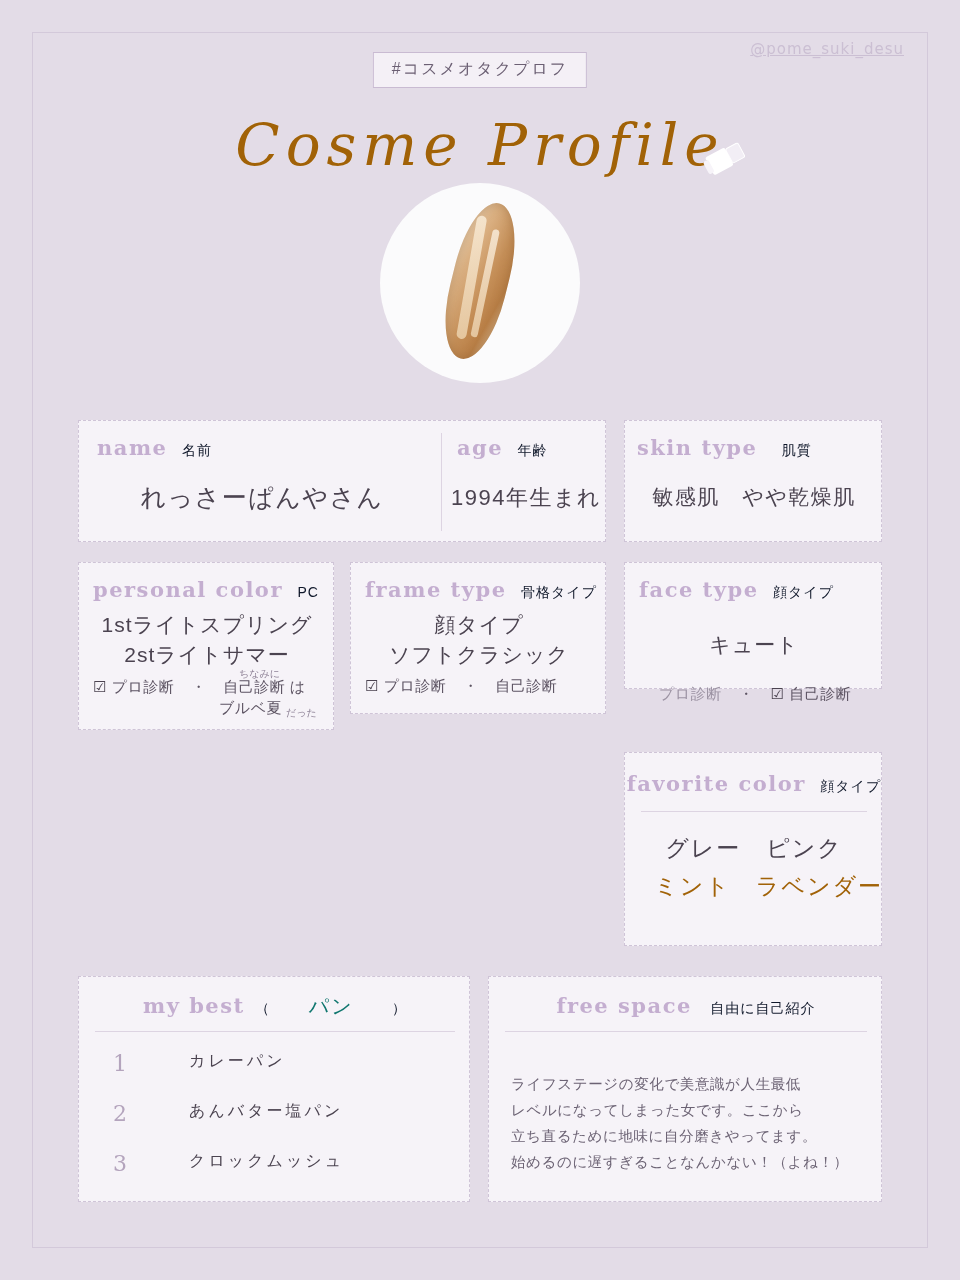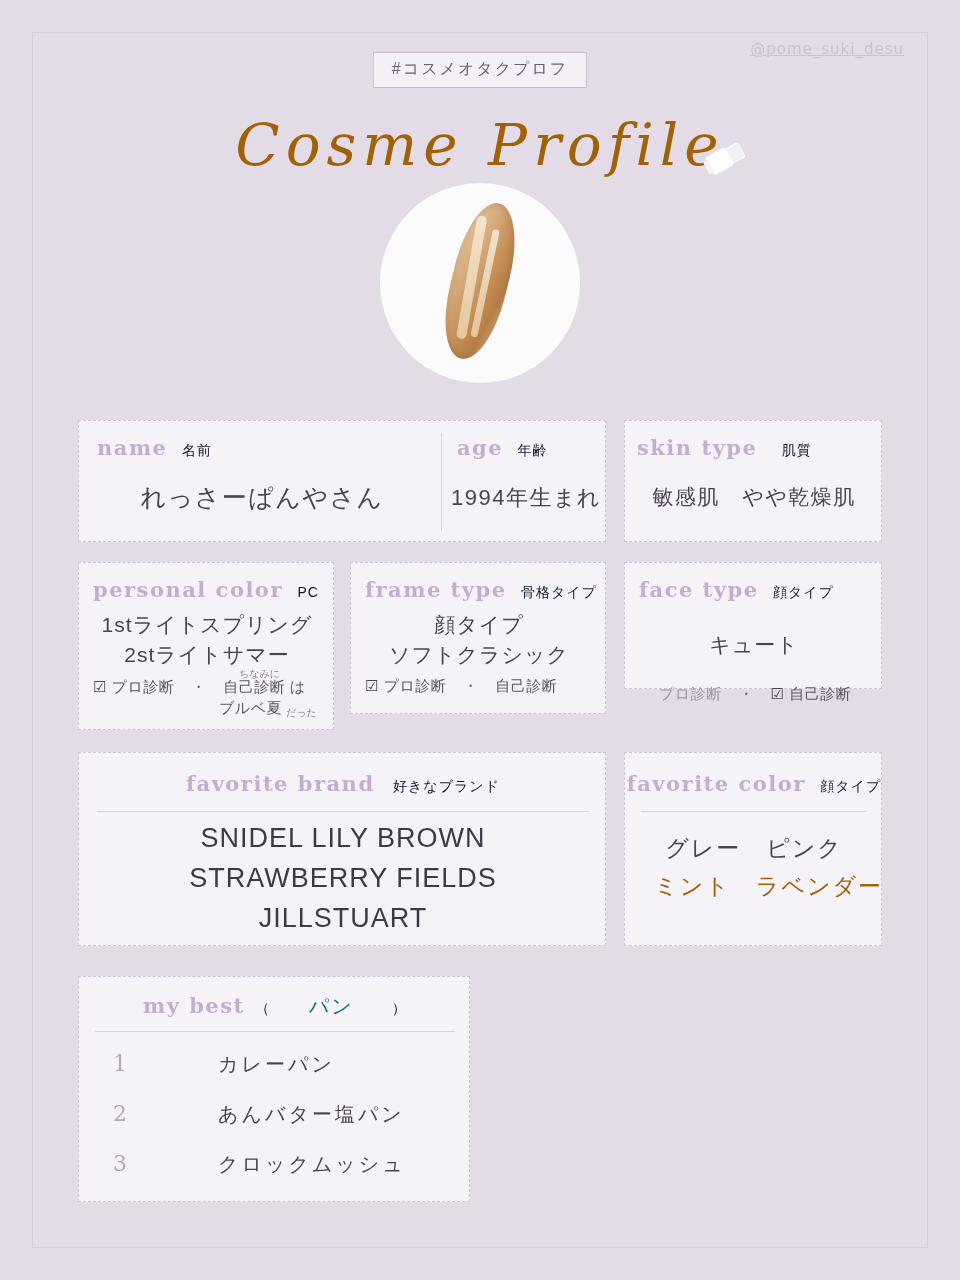--- a/index.html
+++ b/index.html
@@ -211,21 +211,21 @@
   #card-favcolor .hr { position: absolute; left: 16px; top: 58px; width: 226px; height: 1px; background: #ddd4e2; }
   #card-favcolor .c1 { position: absolute; left: 0; top: 80px; width: 258px; text-align: center; font-size: 23px; color: #4b4350; letter-spacing: 2px; }
   #card-favcolor .c2 { position: absolute; left: 0; top: 118px; width: 258px; text-align: right; font-size: 23px; color: #a16207; letter-spacing: 2px; }
 
   
   #card-best { left: 78px; top: 976px; width: 392px; height: 226px; }
   #card-best .head { position: absolute; left: 0; top: 16px; width: 392px; text-align: center; }
   #card-best .hr { position: absolute; left: 16px; top: 54px; width: 360px; height: 1px; background: #ddd4e2; }
   .rank-row { position: absolute; left: 34px; width: 340px; height: 40px; }
   .rank-num { position: absolute; left: 0; top: 0; font-family: "DejaVu Serif", serif; color: #b4a4bd; font-size: 22px; }
-  .rank-txt { position: absolute; left: 76px; top: 0; font-size: 20px; color: #4b4350; letter-spacing: 3px; margin-left: 29px; }
+  .rank-txt { position: absolute; left: 76px; top: 0; font-size: 16px; color: #4b4350; letter-spacing: 3px; }
 
   
   #card-free { left: 488px; top: 976px; width: 394px; height: 226px; }
   #card-free .head { position: absolute; left: 0; top: 16px; width: 394px; text-align: center; }
   #card-free .hr { position: absolute; left: 16px; top: 54px; width: 362px; height: 1px; background: #ddd4e2; }
   .free-line {
     position: absolute;
     left: 22px;
     font-size: 14.5px;
     color: #6c6374;
@@ -321,30 +321,20 @@
     </div>
     <div class="val-sm v1">キュート</div>
     <div class="diag-row" style="left:34px; top:122px;">
       <span style="color:#9c93a3;">プロ診断</span>
       <span style="margin:0 12px;">・</span>
       <span class="chk">☑</span>
       <span>自己診断</span>
     </div>
   </div>
 
-  <div class="card" id="card-brand">
-    <div class="head">
-      <span class="lbl-en">favorite brand</span>
-      <span class="lbl-jp" style="margin-left:14px;">好きなブランド</span>
-    </div>
-    <div class="hr"></div>
-    <div class="b1">SNIDEL LILY BROWN</div>
-    <div class="b2">STRAWBERRY FIELDS</div>
-    <div class="b3">JILLSTUART</div>
-  </div>
 
   <div class="card" id="card-favcolor">
     <div class="head">
       <span class="lbl-en">favorite color</span>
       <span class="lbl-jp" style="margin-left:10px;">顔タイプ</span>
     </div>
     <div class="hr"></div>
     <div class="c1">グレー　ピンク</div>
     <div class="c2">ミント　ラベンダー</div>
   </div>
@@ -364,13 +354,24 @@
     <div class="rank-row" style="top:124px;">
       <span class="rank-num">2</span>
       <span class="rank-txt">あんバター塩パン</span>
     </div>
     <div class="rank-row" style="top:174px;">
       <span class="rank-num">3</span>
       <span class="rank-txt">クロックムッシュ</span>
     </div>
   </div>
 
+  <div class="card" id="card-free">
+    <div class="head">
+      <span class="lbl-en">free space</span>
+      <span class="lbl-jp" style="margin-left:14px;">自由に自己紹介</span>
+    </div>
+    <div class="hr"></div>
+    <div class="free-line" style="top:98px;">ライフステージの変化で美意識が人生最低</div>
+    <div class="free-line" style="top:124px;">レベルになってしまった女です。ここから</div>
+    <div class="free-line" style="top:150px;">立ち直るために地味に自分磨きやってます。</div>
+    <div class="free-line" style="top:176px;">始めるのに遅すぎることなんかない！（よね！）</div>
+  </div>
 </div>
 
 </body></html>

